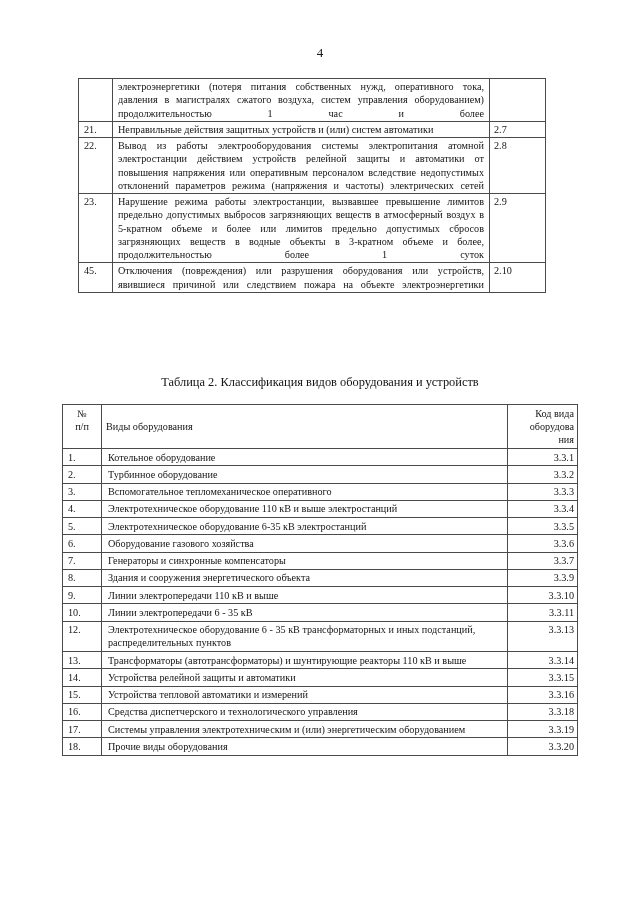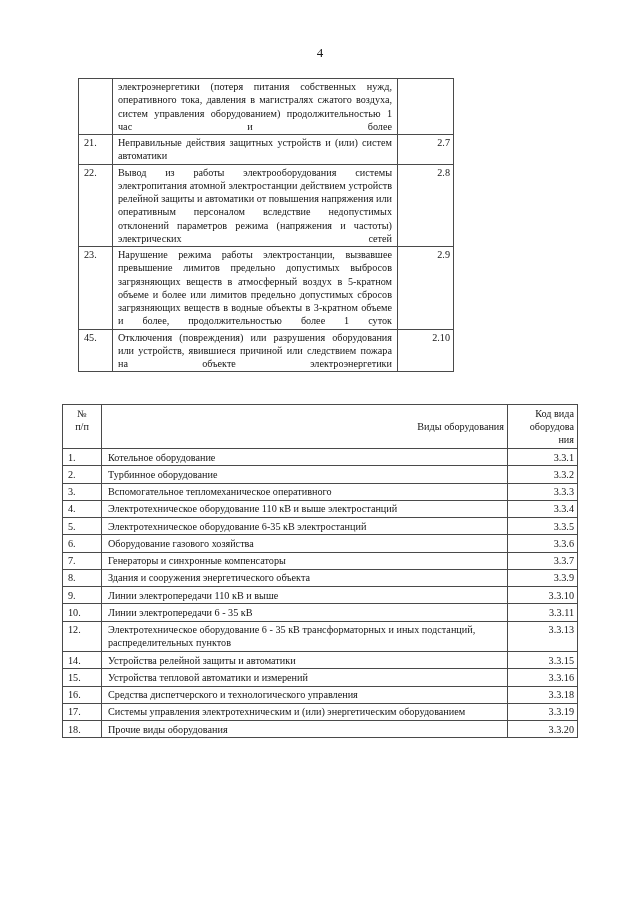--- a/index.html
+++ b/index.html
@@ -47,41 +47,41 @@
     font-weight: normal;
   }
 
   
   #table-one-wrap {
     position: absolute;
     left: 78px;
     top: 78px;
   }
   #table-one {
-    width: 376px;
+    width: 468px;
   }
   #table-one td.col-num {
     width: 25px;
     text-align: left;
     padding-left: 5px;
     white-space: nowrap;
   }
   #table-one td.col-desc {
     text-align: justify;
     text-align-last: left;
     hyphens: none;
     padding-left: 5px;
     padding-right: 5px;
   }
   #table-one td.col-desc.justify-all {
     text-align-last: justify;
   }
   #table-one td.col-code {
     width: 48px;
-    text-align: right;
+    text-align: left;
     white-space: nowrap;
   }
 
   
   #table-two-caption {
     position: absolute;
     left: 0;
     right: 0;
     top: 375px;
     text-align: center;
@@ -109,21 +109,21 @@
   #table-two th.col-num {
     text-align: center;
     padding-left: 3px;
   }
   #table-two td.col-type {
     text-align: left;
     padding-left: 6px;
     padding-right: 5px;
   }
   #table-two th.col-type {
-    text-align: right;
+    text-align: left;
     vertical-align: middle;
   }
   #table-two td.col-code,
   #table-two th.col-code {
     width: 62px;
     text-align: right;
     white-space: nowrap;
   }
   #table-two th.col-code {
     line-height: 1.28;
@@ -170,20 +170,21 @@
           </tr>
           <tr>
             <td class="col-num">45.</td>
             <td class="col-desc justify-all">Отключения (повреждения) или разрушения оборудования или устройств, явившиеся причиной или следствием пожара на объекте электроэнергетики</td>
             <td class="col-code">2.10</td>
           </tr>
         </tbody>
     </table>
   </div>
 
+  <div id="table-two-caption">Таблица 2. Классификация видов оборудования и устройств</div>
 
   <div id="table-two-wrap">
     <table id="table-two" class="doc-table">
       <thead>
         <tr>
           <th class="col-num">
             <span class="hdr-line">№</span>
             <span class="hdr-line">п/п</span>
           </th>
           <th class="col-type">Виды оборудования</th>
@@ -244,20 +245,25 @@
             <td class="col-num">10.</td>
             <td class="col-type">Линии электропередачи 6 - 35 кВ</td>
             <td class="col-code">3.3.11</td>
           </tr>
           <tr>
             <td class="col-num">12.</td>
             <td class="col-type">Электротехническое оборудование 6 - 35 кВ трансформаторных и иных подстанций, распределительных пунктов</td>
             <td class="col-code">3.3.13</td>
           </tr>
           <tr>
+            <td class="col-num">13.</td>
+            <td class="col-type">Трансформаторы (автотрансформаторы) и шунтирующие реакторы 110 кВ и выше</td>
+            <td class="col-code">3.3.14</td>
+          </tr>
+          <tr>
             <td class="col-num">14.</td>
             <td class="col-type">Устройства релейной защиты и автоматики</td>
             <td class="col-code">3.3.15</td>
           </tr>
           <tr>
             <td class="col-num">15.</td>
             <td class="col-type">Устройства тепловой автоматики и измерений</td>
             <td class="col-code">3.3.16</td>
           </tr>
           <tr>

